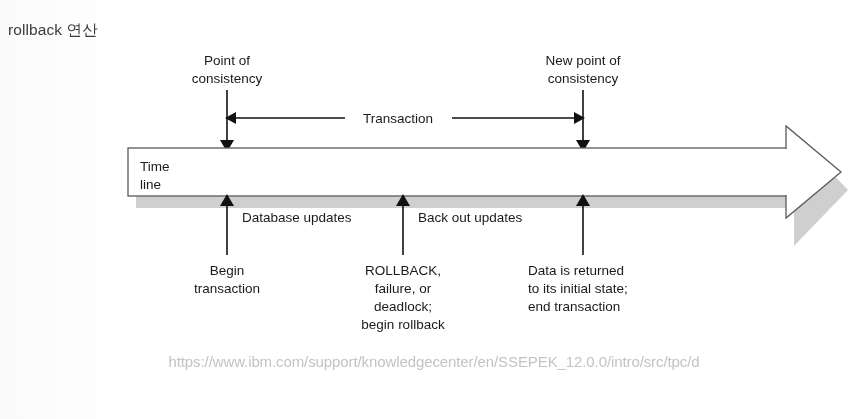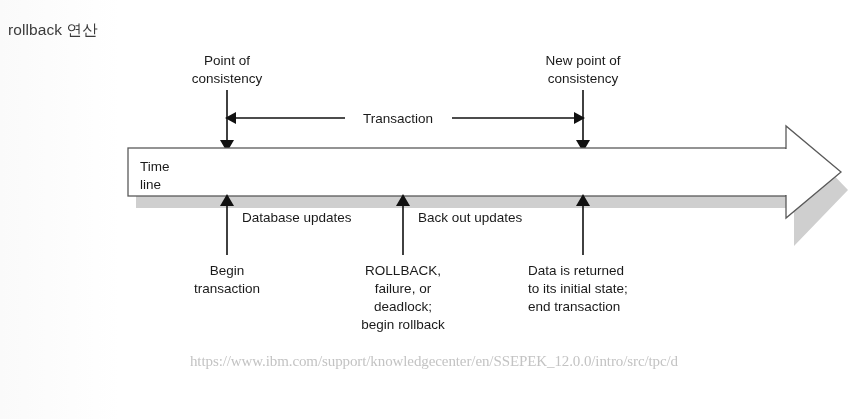--- a/index.html
+++ b/index.html
@@ -39,21 +39,20 @@
   .caption {
     position: absolute;
     left: 0;
     top: 349px;
     width: 868px;
     text-align: center;
     font-size: 15px;
     line-height: 25px;
     color: #c3c3c3;
     letter-spacing: -0.1px;
-    font-family: Liberation Serif, serif;
   }
   .caption span { display: block; }
   text {
     font-family: "Liberation Sans", sans-serif;
     fill: #1a1a1a;
   }
   text.dg {
     font-size: 13.5px;
   }
 </style>

